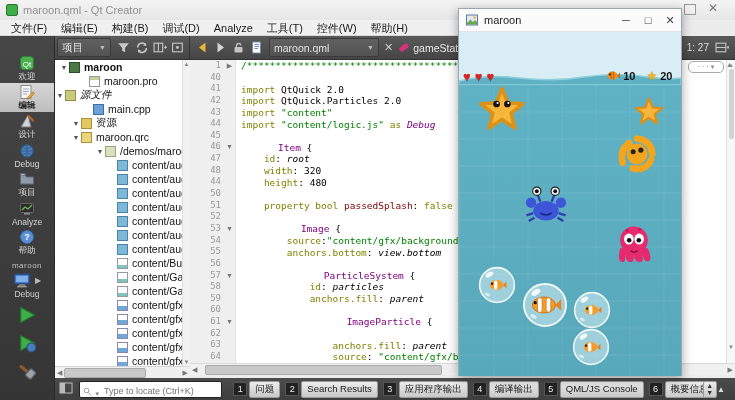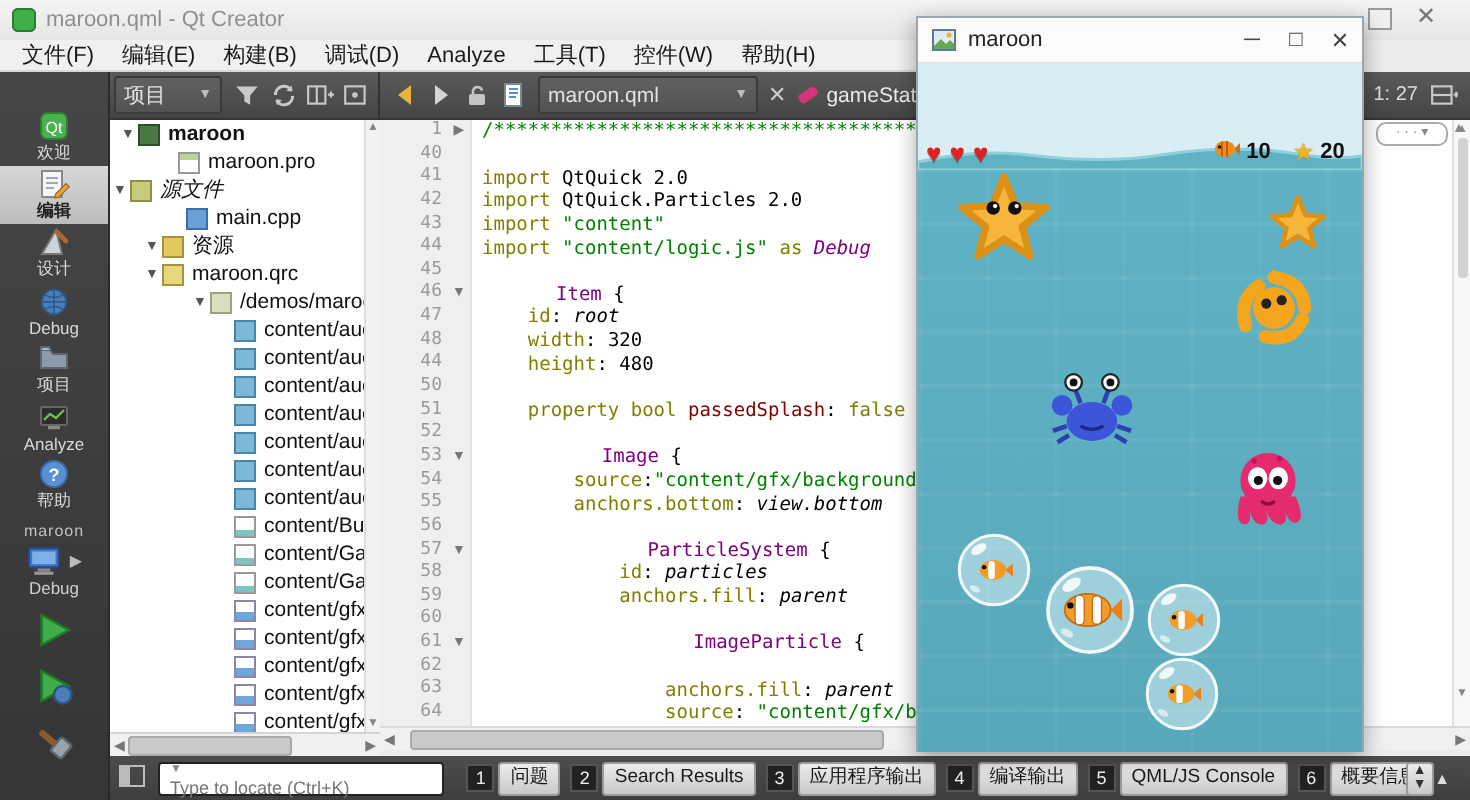--- a/index.html
+++ b/index.html
@@ -65,21 +65,21 @@
   .tok-ti{color:#800080;font-style:italic;}.tok-s{color:#008000;}
   .tok-i{color:#000;font-style:italic;}.tok-m{color:#800000;}.tok-p{color:#000;}
   #ed-vscroll{position:absolute;left:726px;top:60px;width:9px;height:303px;background:#f7f7f7;border-left:1px solid #e0e0e0;box-sizing:border-box;font-size:6px;color:#888;text-align:center;}
   #ed-vthumb{margin:1px auto;width:5px;height:70px;background:#d2d2d2;border-radius:2px;}
   #ed-hscroll{position:absolute;left:190px;top:363px;width:545px;height:12px;background:#f0f0f0;border-top:1px solid #dadada;display:flex;align-items:center;font-size:7px;color:#777;box-sizing:border-box;}
   #ed-hthumb{height:8px;width:235px;background:#c9c9c9;border:1px solid #aaa;border-radius:2px;margin-left:8px;}
   #mini-combo{position:absolute;left:688px;top:61px;width:34px;height:10px;border:1px solid #aaa;border-radius:5px;background:#fff;color:#888;font-size:7px;line-height:9px;text-align:center;}
   #mini-up{position:absolute;left:726px;top:61px;font-size:7px;color:#888;}
   
   #statusbar{position:absolute;left:55px;top:378px;width:680px;height:22px;background:linear-gradient(#4c4c4c,#3e3e3e);display:flex;align-items:center;padding:0 4px;box-sizing:border-box;}
-  #locator-box{display:flex;align-items:flex-start;width:140px;height:15px;background:#fff;border:1px solid #222;border-radius:2px;margin:0 6px;padding:0 3px;flex-direction:column;}
+  #locator-box{display:flex;align-items:flex-end;width:140px;height:15px;background:#fff;border:1px solid #222;border-radius:2px;margin:0 6px;padding:0 3px;}
   #locator-box input{border:none;outline:none;width:100%;font-size:9px;color:#888;font-family:"Liberation Sans",sans-serif;background:transparent;}
   .chip{width:12px;height:12px;background:#222;border:1px solid #555;color:#eee;font-size:9px;line-height:12px;text-align:center;margin-left:5px;flex:none;}
   .tab-label{height:15px;background:linear-gradient(#ececec,#c9c9c9);border:1px solid #9a9a9a;border-radius:2px;color:#1a1a1a;font-size:9.5px;line-height:14px;padding:0 5px;margin-left:2px;flex:none;}
   #pane-arrows{width:13px;height:15px;background:linear-gradient(#ececec,#c9c9c9);border:1px solid #9a9a9a;border-radius:2px;margin-left:4px;font-size:7px;line-height:7px;text-align:center;color:#333;}
   #output-toggle{margin-left:auto;color:#ddd;font-size:8px;padding-right:6px;}
   
   #gamewin{position:absolute;left:458px;top:8px;width:224px;height:368px;background:#fff;border:1px solid #9aa7b0;box-shadow:0 3px 10px rgba(0,0,0,.35);z-index:50;box-sizing:border-box;}
   #game-titlebar{height:22px;background:#fbfbfb;border-bottom:1px solid #e4e4e4;display:flex;align-items:center;}
   #game-icon{width:12px;height:12px;margin:0 6px 0 7px;}
   #game-title{font-size:11px;color:#222;flex:1;}

